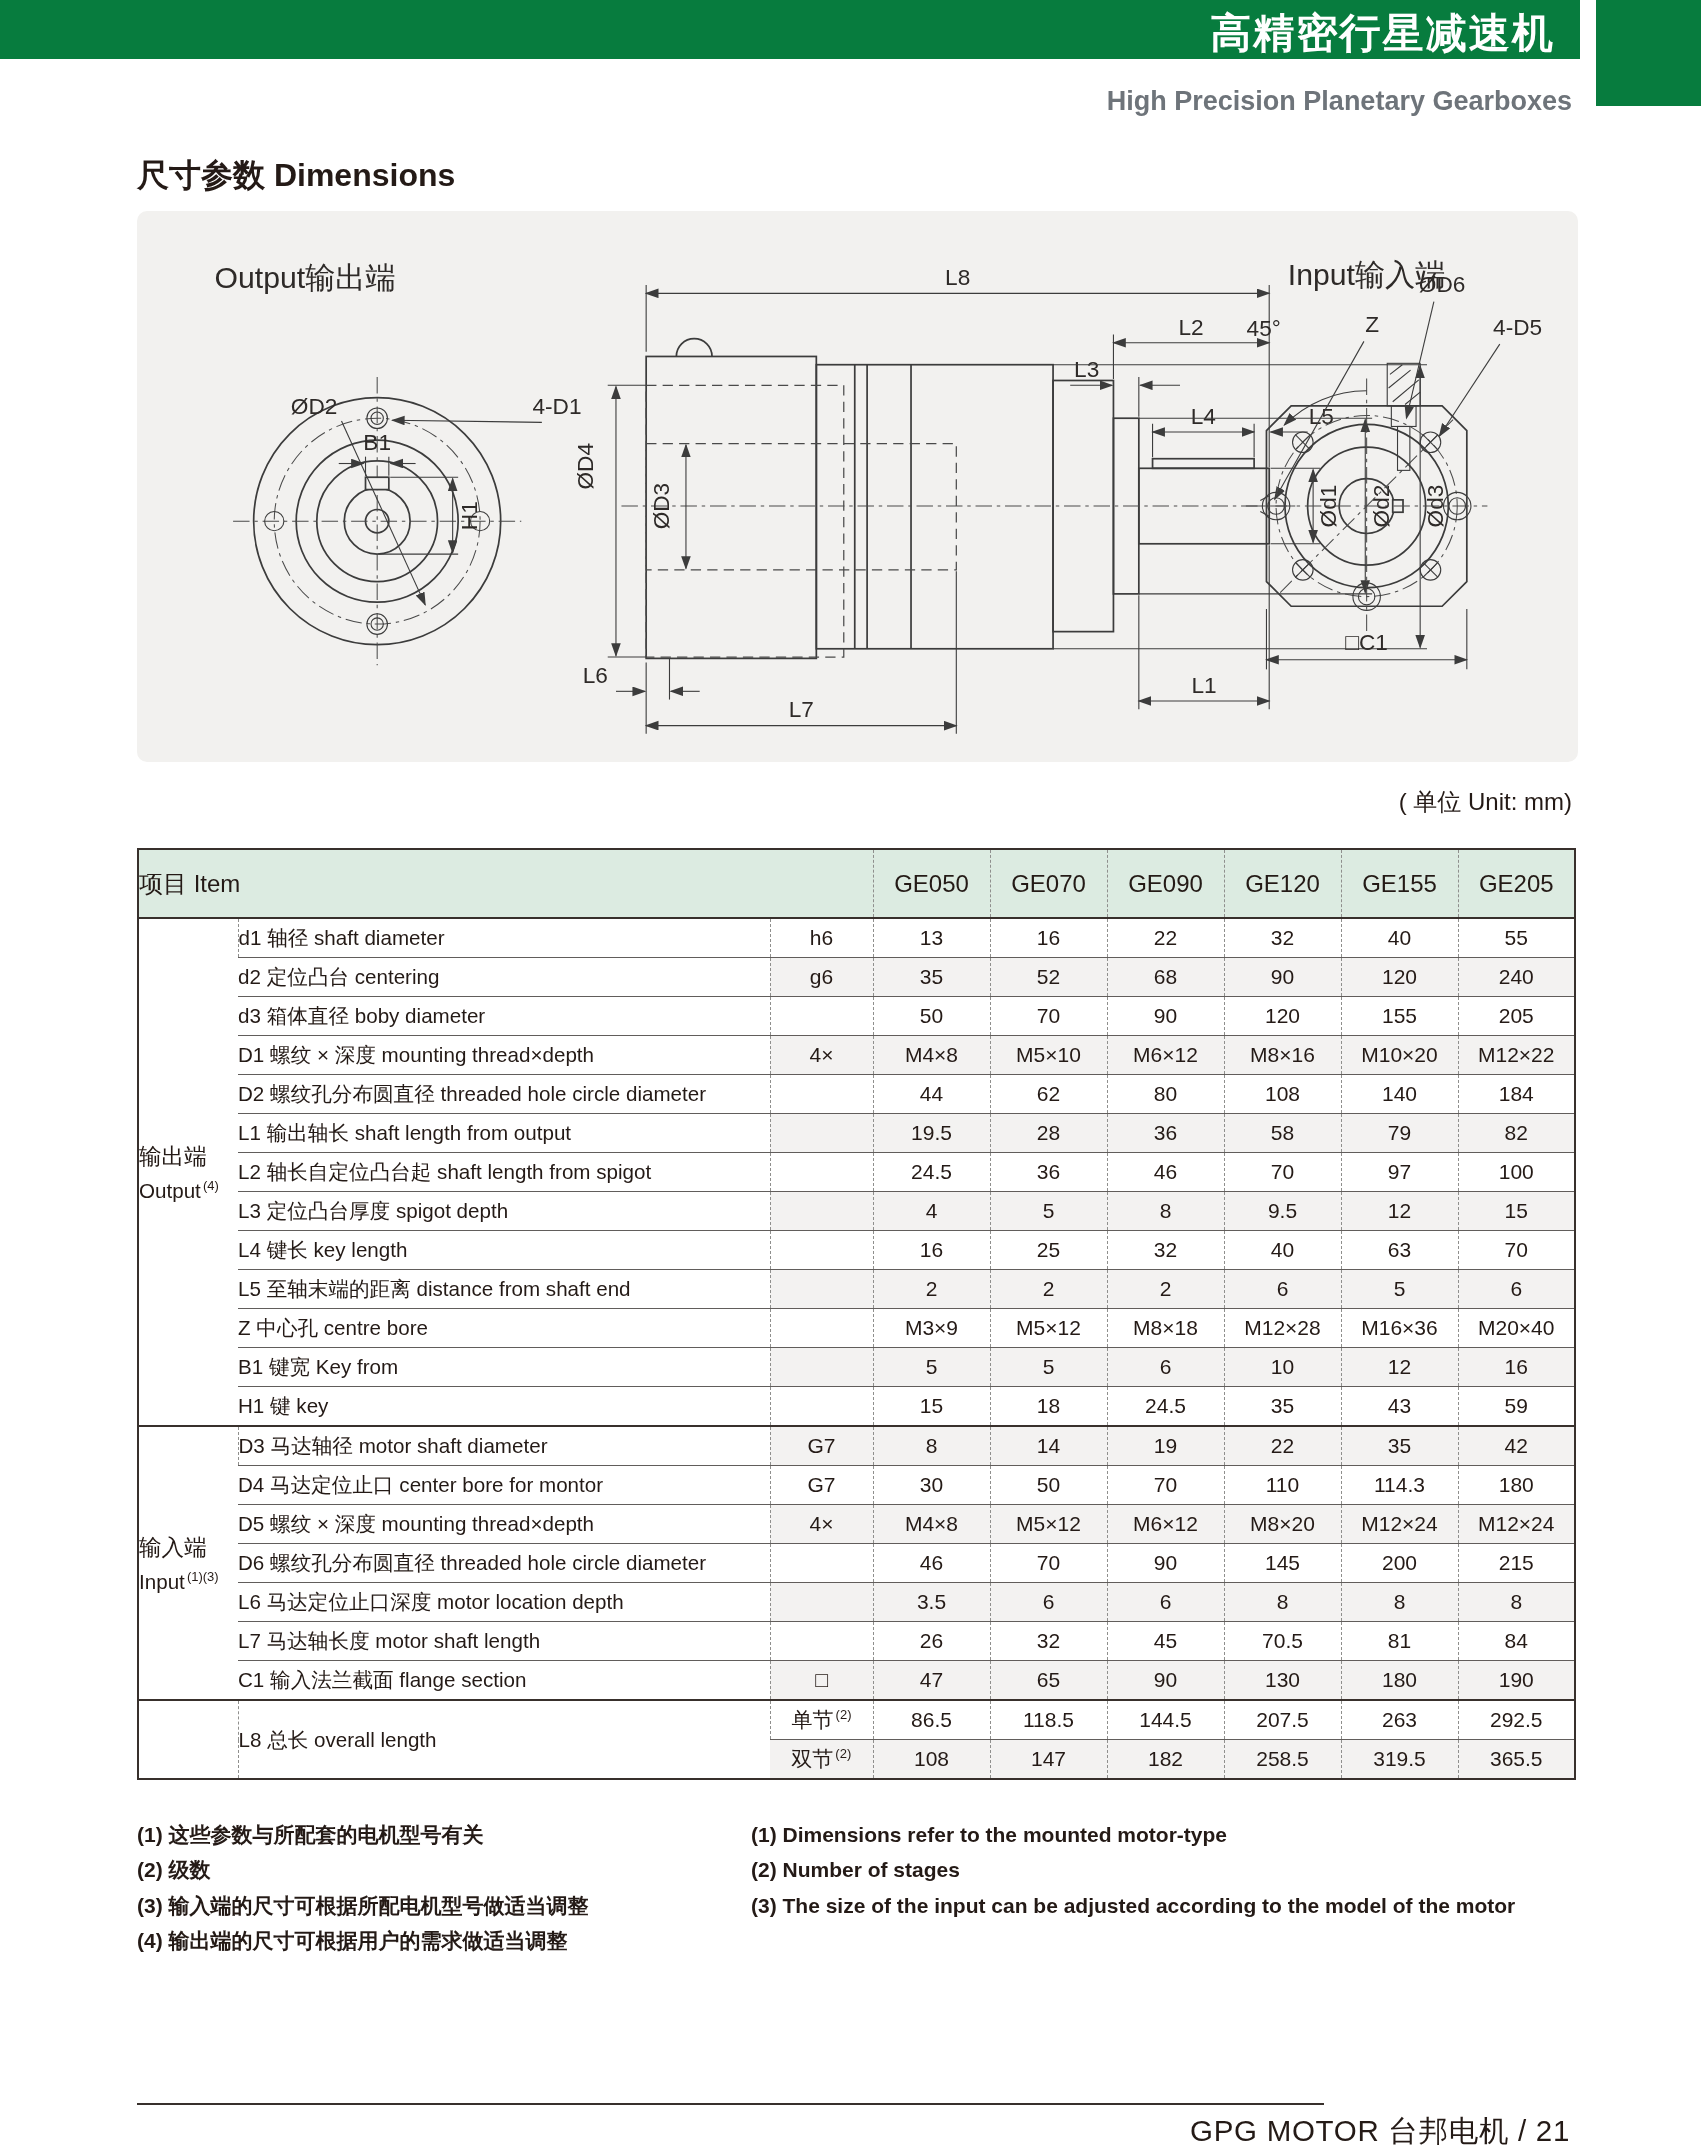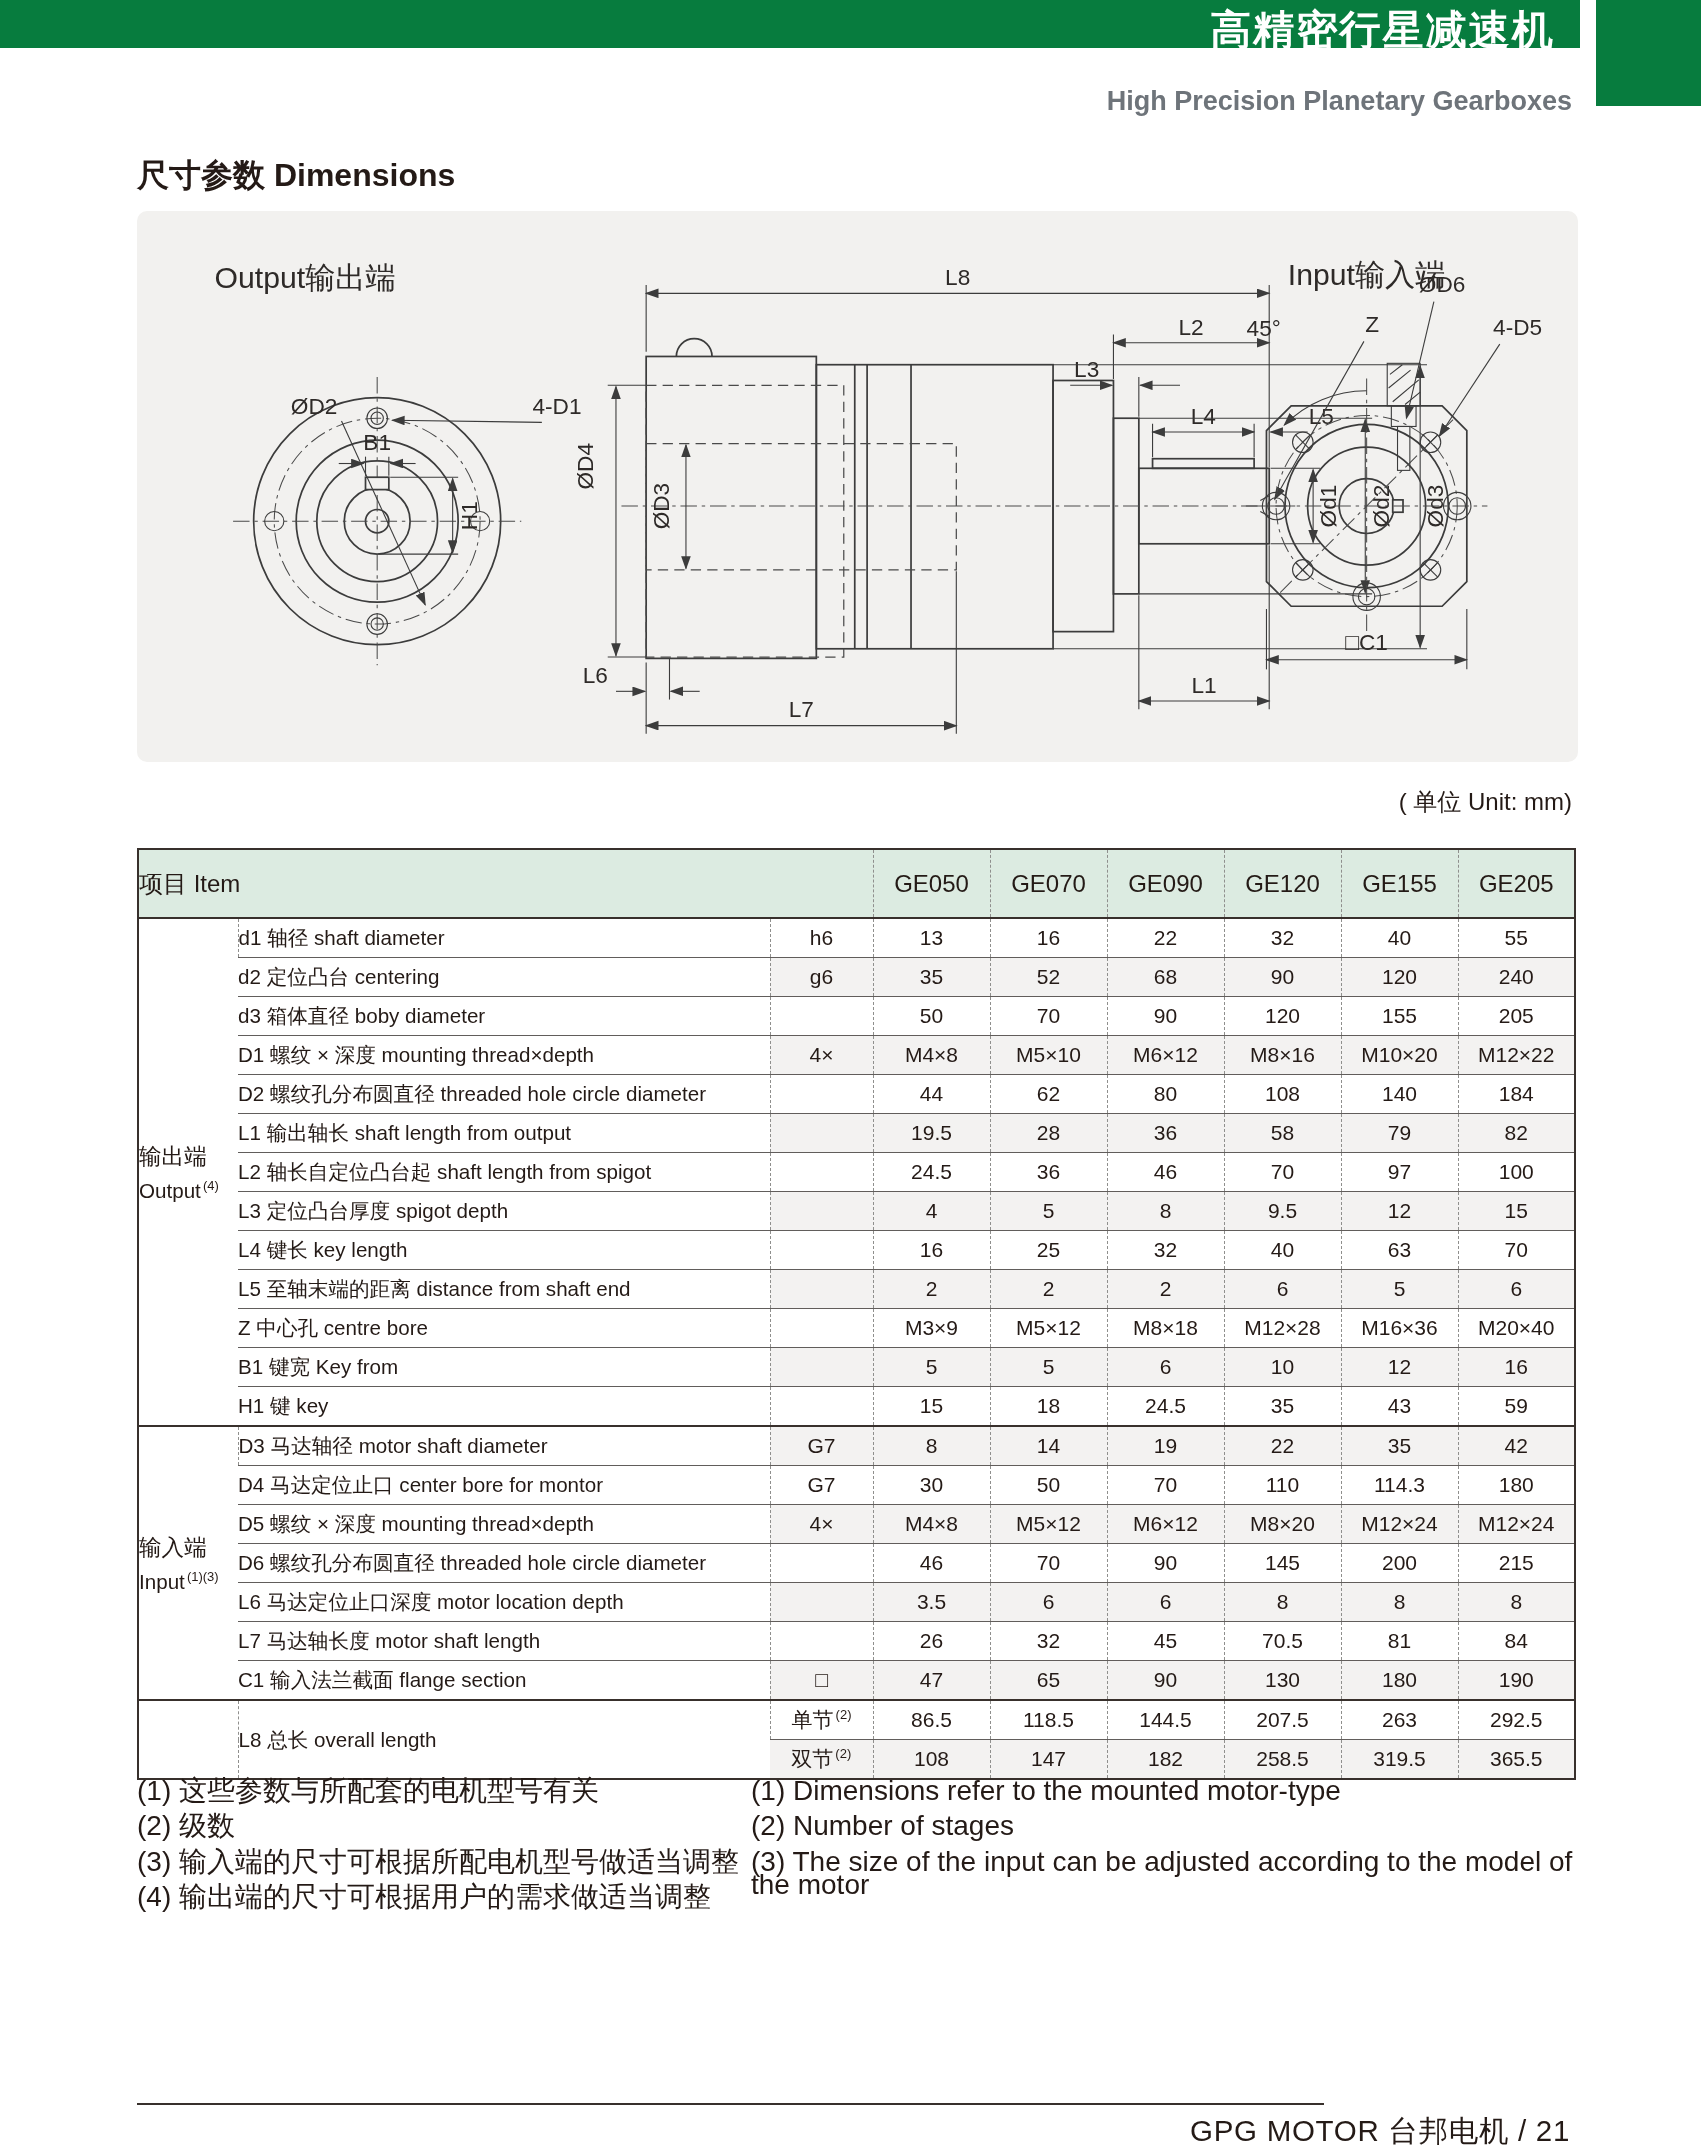--- a/index.html
+++ b/index.html
@@ -1,20 +1,20 @@
 <!DOCTYPE html>
 <html style="font-size:11px"><head>
 <meta charset="utf-8">
 <style>
   html,body { margin:0; padding:0; background:#888; }
   .page { position:relative; width:1702px; height:2151px; background:#ffffff;
           font-family:"Liberation Sans","DejaVu Sans",sans-serif; color:#241a16; overflow:hidden; }
 
   
-  .banner { position:absolute; left:0; top:0; width:1580px; height:48px; background:#077c3e;font-family:Liberation Mono, monospace; }
+  .banner { position:absolute; left:0; top:0; width:1580px; height:59px; background:#077c3e; }
   .banner-title { position:absolute; right:25px; top:0; line-height:67px; font-size:41px;
                   font-weight:bold; color:#ffffff; letter-spacing:2.1px; }
   .banner-sq { position:absolute; left:1596px; top:0; width:106px; height:106px; background:#077c3e; }
   .subtitle { position:absolute; right:130px; top:86px; font-size:27px; font-weight:bold; color:#6e747a; }
 
   .sec-title { position:absolute; left:137px; top:154px; font-size:32px; font-weight:bold; color:#241a16; }
 
   
   .panel { position:absolute; left:137px; top:211px; width:1441px; height:551px; background:#f2f1ef;border-radius:10px; }
   .panel svg { position:absolute; left:0; top:0; }
@@ -40,21 +40,21 @@
   tbody td { height:38px; font-size:21px; }
   td.desc { text-align:left; padding-left:15px; font-size:20.6px; }
   td.tol, td.val { text-align:center; }
   tr.alt td.tol, tr.alt td.val { background:#f3f2f1; }
   tr.sec-start td { border-top:2.7px solid #38302c; }
   td.grp { text-align:left; font-size:22.6px; }
   .grp-en { font-size:20.6px; margin-top:5.5px; }
   sup { font-size:13px; margin-left:2.1px; }
 
   
-  .fn { position:absolute; top:1779px; font-size:28px; line-height:23px; }
+  .fn { position:absolute; top:1823px; font-size:21px; line-height:23px;font-weight:bold; }
   .fn-cn { left:137px; width:604px; }
   .fn-en { left:751px; width:823px; }
   .fn div { margin-bottom:12.4px; }
 
   
   .footer-rule { position:absolute; left:137px; top:2103px; width:1187px; height:2.1px; background:#38302c; }
   .footer-text { position:absolute; right:132px; top:2112px; font-size:29.5px; letter-spacing:0.7px; }
 </style>
 </head>
 <body>

